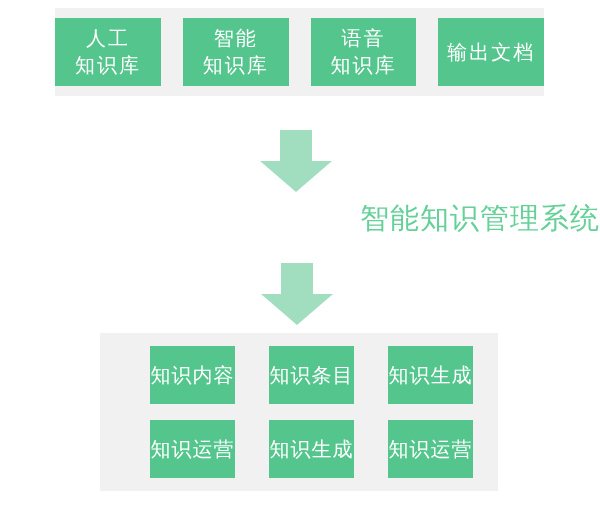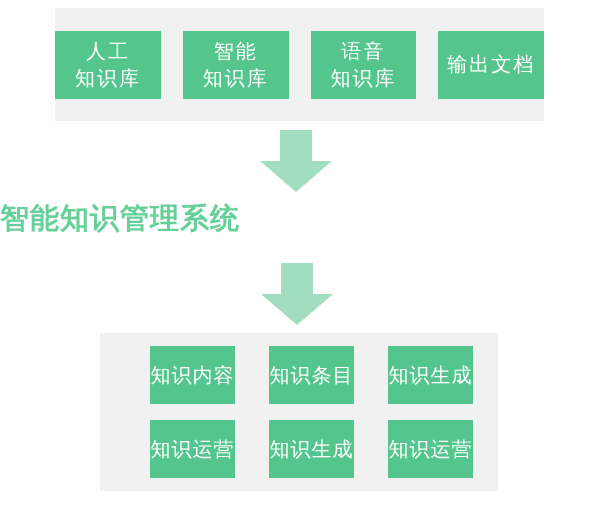--- a/index.html
+++ b/index.html
@@ -16,21 +16,21 @@
     overflow: hidden;
   }
   .panel {
     position: absolute;
     background: var(--panel-gray, #F1F1F2);
   }
   .sources-panel {
     left: 55px;
     top: 8px;
     width: 489px;
-    height: 113px;
+    height: 88px;
     display: flex;
     align-items: center;
     justify-content: center;
     gap: 22px;
   }
   .src-box {
     width: 113px;
     height: 68px;
     background: var(--box-green, #54C58D);
     display: flex;
@@ -51,23 +51,23 @@
   }
   .arrow-1 { left: 260px; top: 130px; }
   .arrow-2 { left: 261px; top: 263px; }
   .system-title {
     position: absolute;
     left: 0;
     top: 200px;
     width: 600px;
     height: 36px;
     line-height: 36px;
-    text-align: left;
+    text-align: right;
     font-size: 29px;
-    font-weight: bold;
+    font-weight: normal;
     letter-spacing: 1px;
     color: var(--title-green, #65D098);
   }
   .modules-panel {
     left: 100px;
     top: 333px;
     width: 398px;
     height: 158px;
     display: grid;
     grid-template-columns: repeat(3, 110px);

